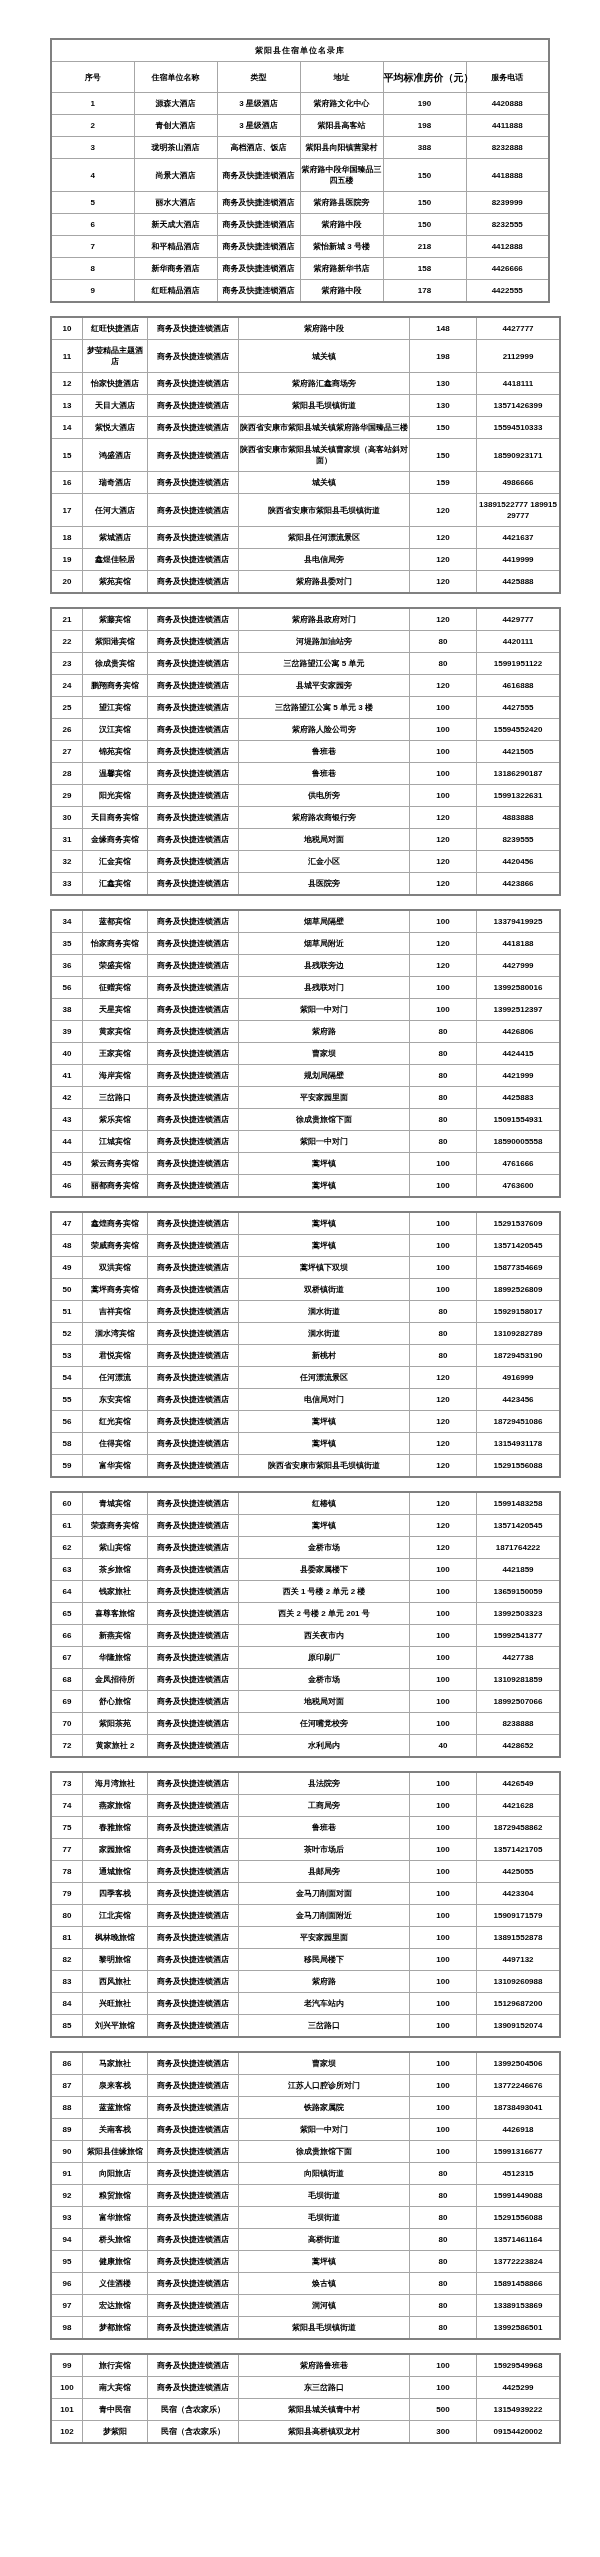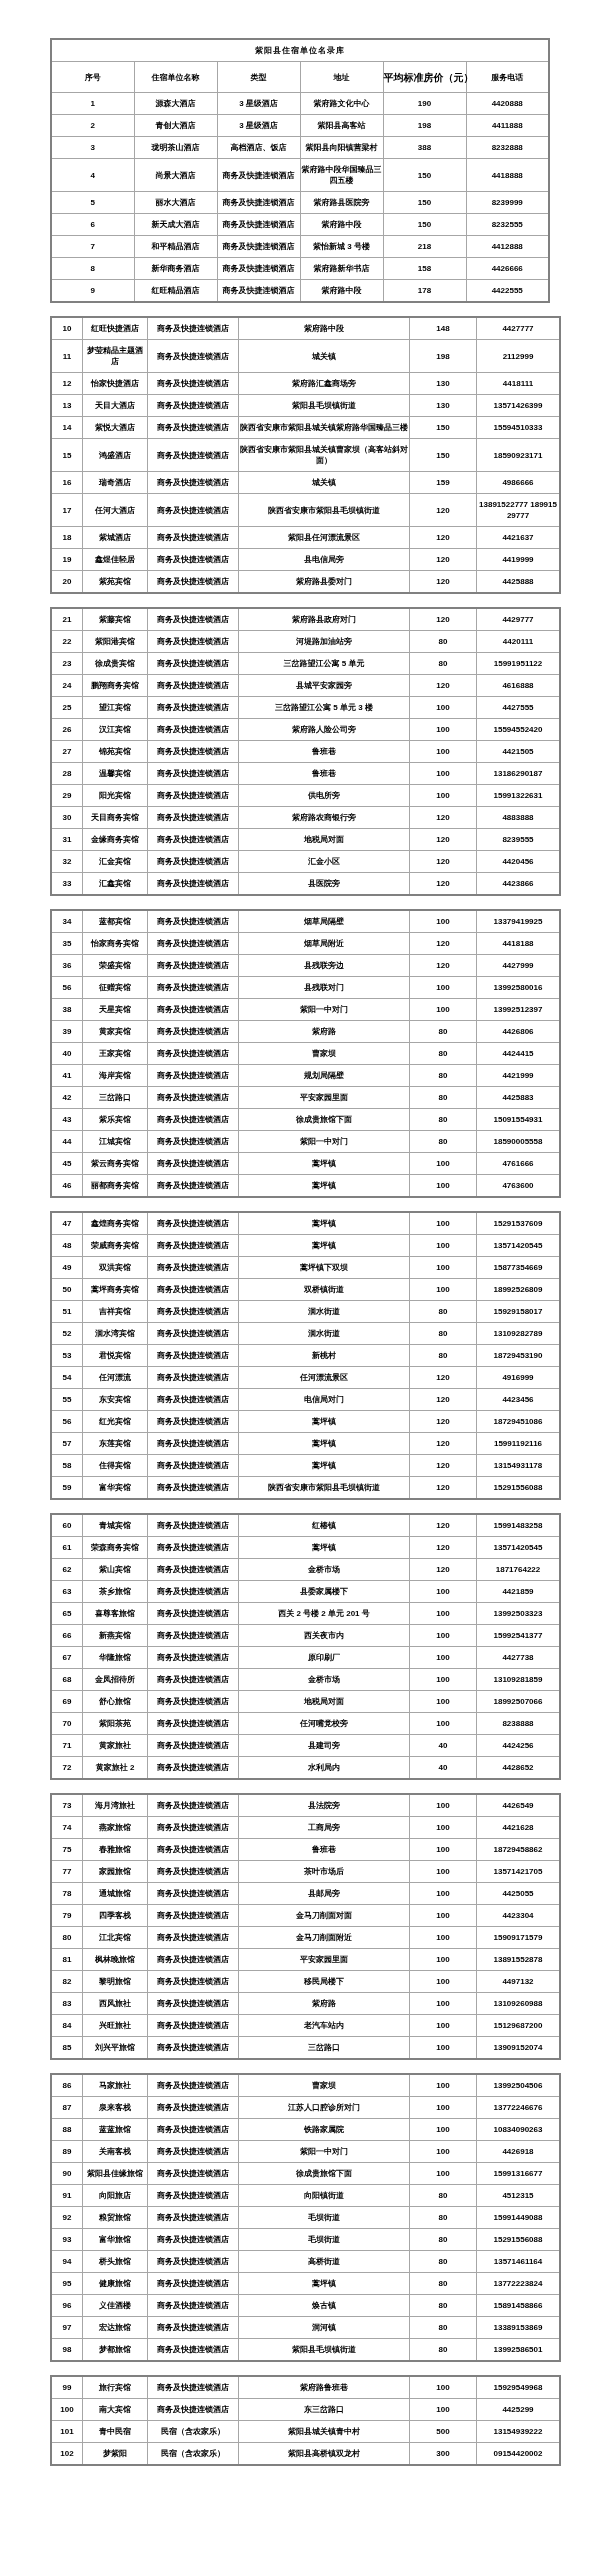--- a/index.html
+++ b/index.html
@@ -507,28 +507,20 @@
             </tr>
             <tr>
               <td class="c1">56</td>
               <td class="c2">红光宾馆</td>
               <td class="c3">商务及快捷连锁酒店</td>
               <td class="c4">蒿坪镇</td>
               <td class="c5">120</td>
               <td class="c6">18729451086</td>
             </tr>
             <tr>
-              <td class="c1">57</td>
-              <td class="c2">东莲宾馆</td>
-              <td class="c3">商务及快捷连锁酒店</td>
-              <td class="c4">蒿坪镇</td>
-              <td class="c5">120</td>
-              <td class="c6">15991192116</td>
-            </tr>
-            <tr>
               <td class="c1">58</td>
               <td class="c2">住得宾馆</td>
               <td class="c3">商务及快捷连锁酒店</td>
               <td class="c4">蒿坪镇</td>
               <td class="c5">120</td>
               <td class="c6">13154931178</td>
             </tr>
             <tr>
               <td class="c1">59</td>
               <td class="c2">富华宾馆</td>
@@ -569,20 +561,28 @@
             </tr>
             <tr>
               <td class="c1">63</td>
               <td class="c2">茶乡旅馆</td>
               <td class="c3">商务及快捷连锁酒店</td>
               <td class="c4">县委家属楼下</td>
               <td class="c5">100</td>
               <td class="c6">4421859</td>
             </tr>
             <tr>
+              <td class="c1">64</td>
+              <td class="c2">钱家旅社</td>
+              <td class="c3">商务及快捷连锁酒店</td>
+              <td class="c4">西关 1 号楼 2 单元 2 楼</td>
+              <td class="c5">100</td>
+              <td class="c6">13659150059</td>
+            </tr>
+            <tr>
               <td class="c1">65</td>
               <td class="c2">喜尊客旅馆</td>
               <td class="c3">商务及快捷连锁酒店</td>
               <td class="c4">西关 2 号楼 2 单元 201 号</td>
               <td class="c5">100</td>
               <td class="c6">13992503323</td>
             </tr>
             <tr>
               <td class="c1">66</td>
               <td class="c2">新燕宾馆</td>
@@ -615,28 +615,20 @@
               <td class="c5">100</td>
               <td class="c6">18992507066</td>
             </tr>
             <tr>
               <td class="c1">70</td>
               <td class="c2">紫阳茶苑</td>
               <td class="c3">商务及快捷连锁酒店</td>
               <td class="c4">任河嘴党校旁</td>
               <td class="c5">100</td>
               <td class="c6">8238888</td>
-            </tr>
-            <tr>
-              <td class="c1">71</td>
-              <td class="c2">黄家旅社</td>
-              <td class="c3">商务及快捷连锁酒店</td>
-              <td class="c4">县建司旁</td>
-              <td class="c5">40</td>
-              <td class="c6">4424256</td>
             </tr>
             <tr>
               <td class="c1">72</td>
               <td class="c2">黄家旅社 2</td>
               <td class="c3">商务及快捷连锁酒店</td>
               <td class="c4">水利局内</td>
               <td class="c5">40</td>
               <td class="c6">4428652</td>
             </tr>
           </tbody>
@@ -762,21 +754,21 @@
               <td class="c4">江苏人口腔诊所对门</td>
               <td class="c5">100</td>
               <td class="c6">13772246676</td>
             </tr>
             <tr>
               <td class="c1">88</td>
               <td class="c2">蓝蓝旅馆</td>
               <td class="c3">商务及快捷连锁酒店</td>
               <td class="c4">铁路家属院</td>
               <td class="c5">100</td>
-              <td class="c6">10834090263</td>
+              <td class="c6">18738493041</td>
             </tr>
             <tr>
               <td class="c1">89</td>
               <td class="c2">关南客栈</td>
               <td class="c3">商务及快捷连锁酒店</td>
               <td class="c4">紫阳一中对门</td>
               <td class="c5">100</td>
               <td class="c6">4426918</td>
             </tr>
             <tr>

